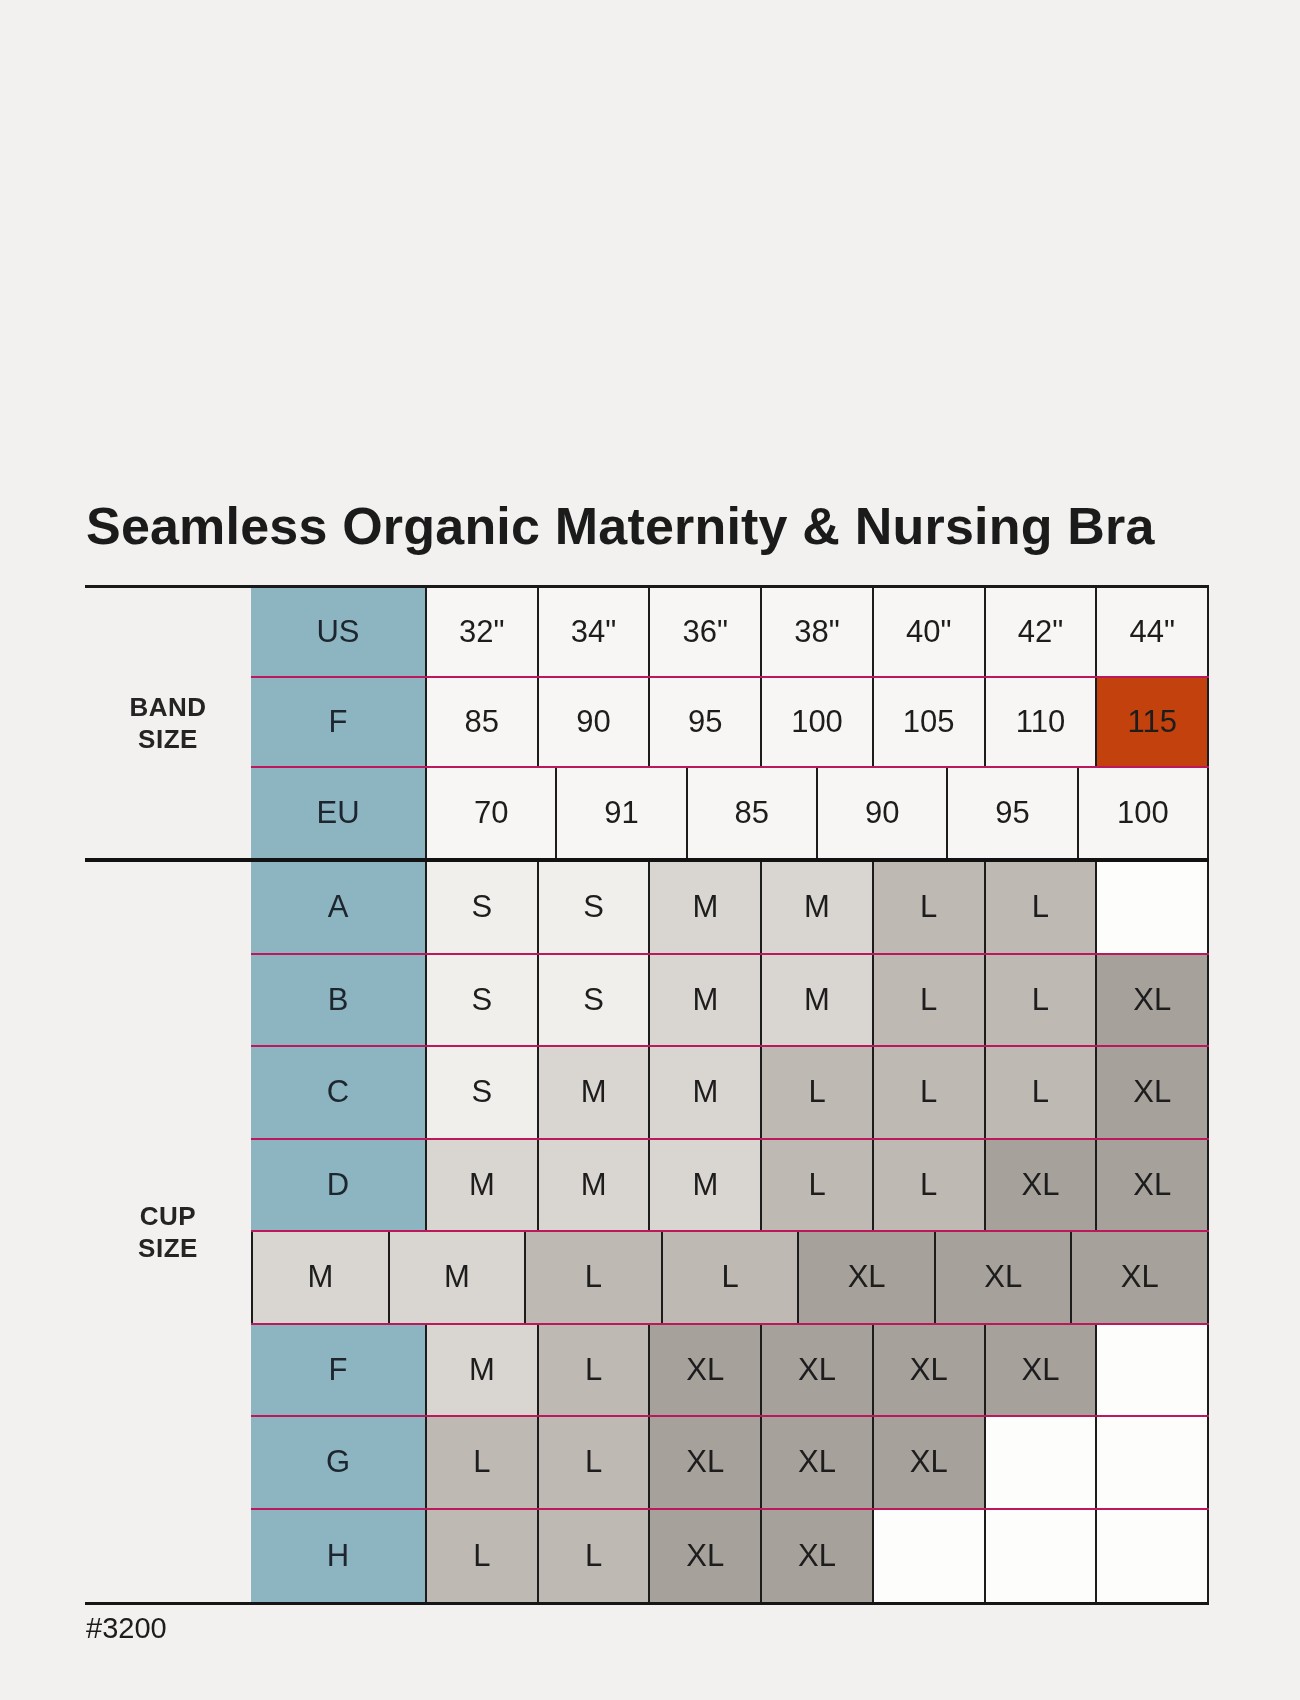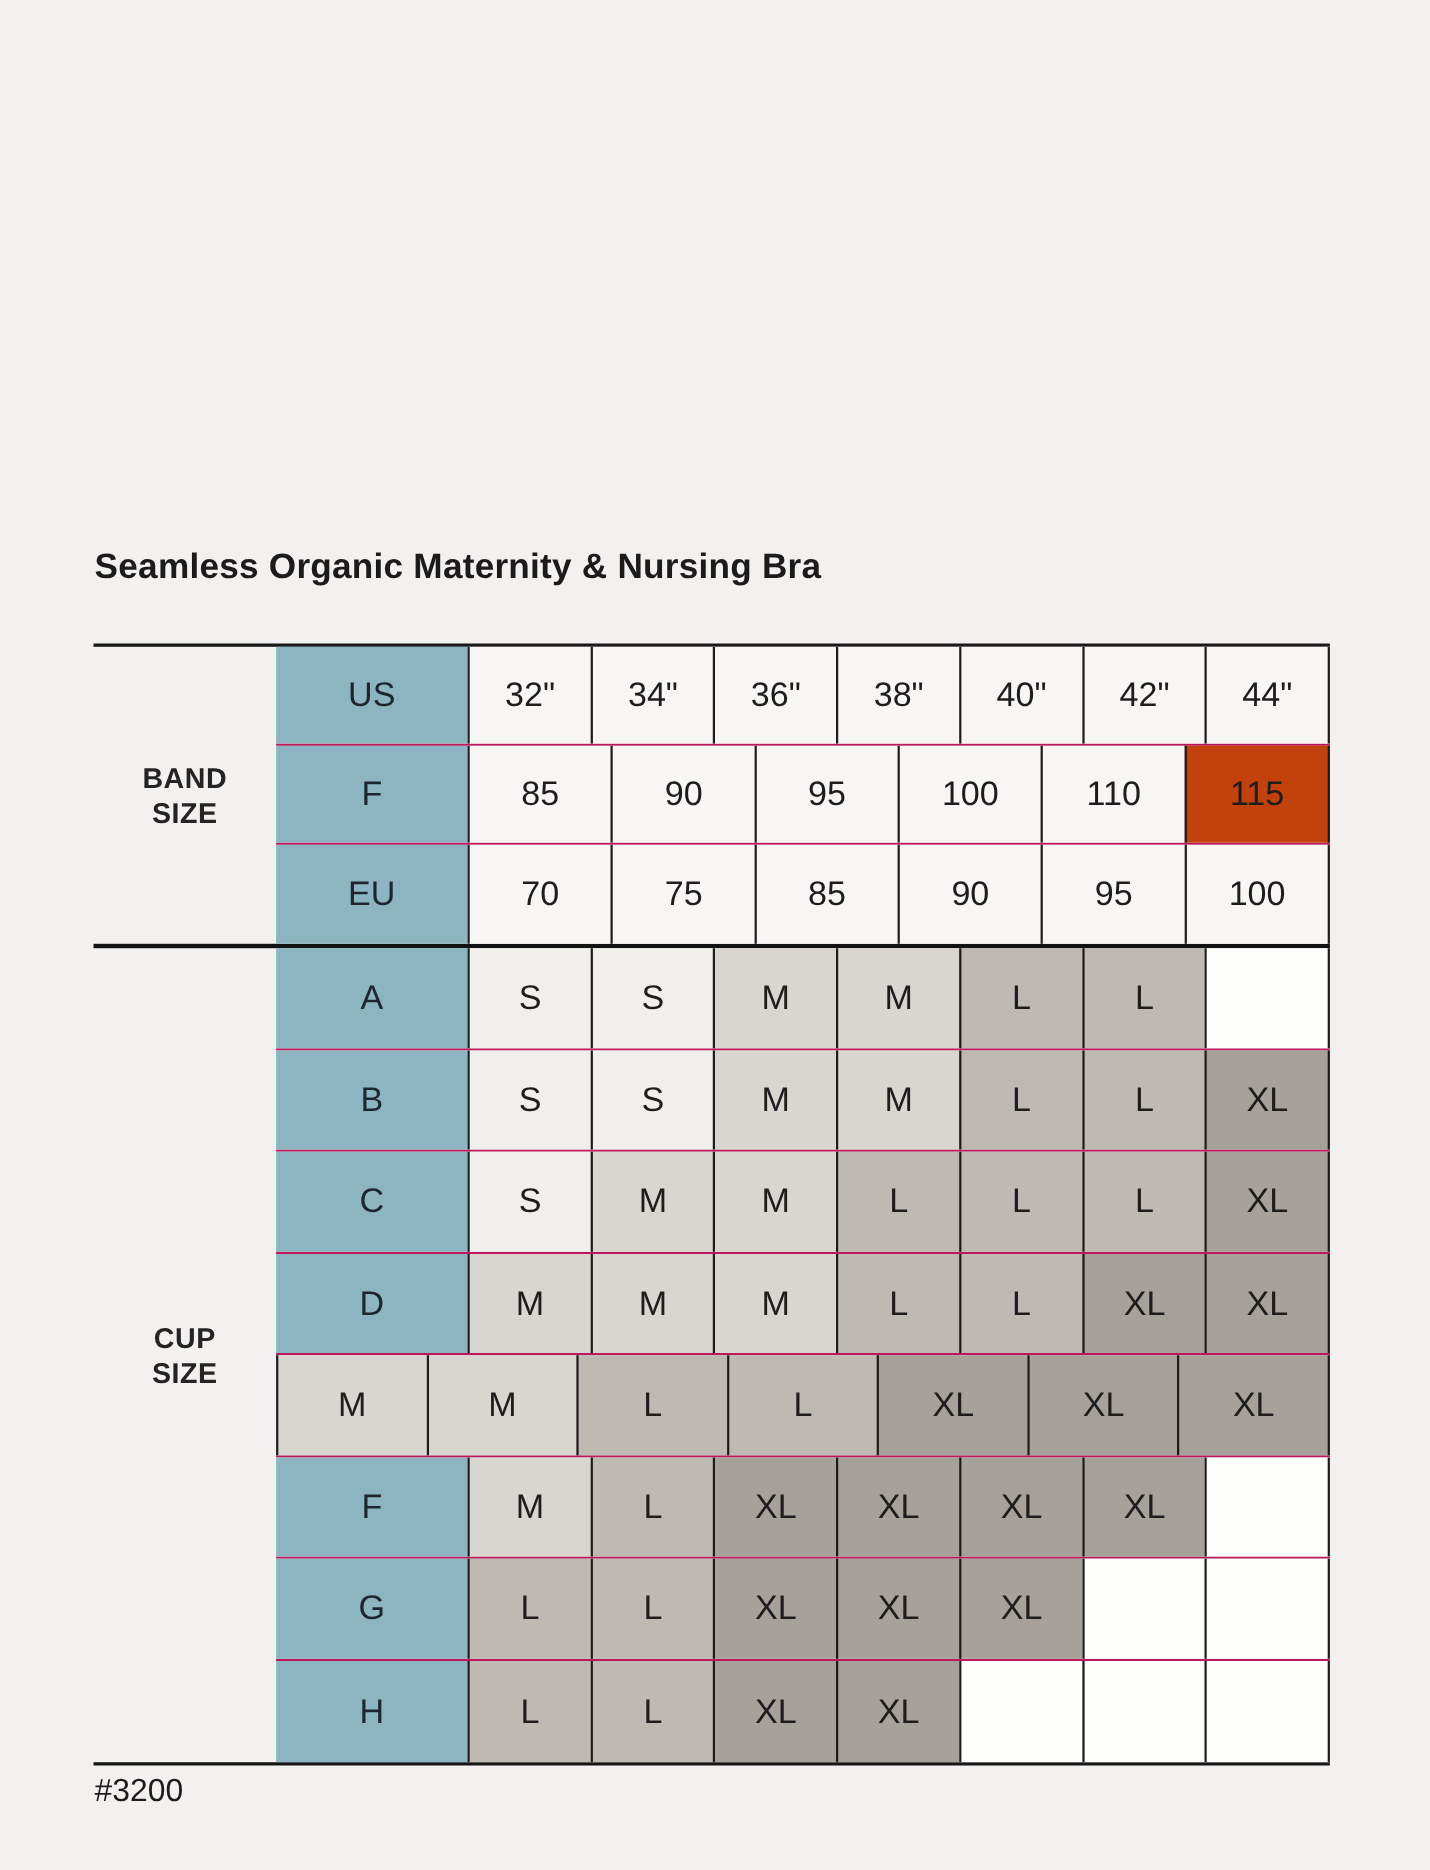--- a/index.html
+++ b/index.html
@@ -6,21 +6,21 @@
   html, body {
     width: 1300px; height: 1700px;
     background: #f2f1ef;
     font-family: "Liberation Sans", sans-serif;
     position: relative;
     overflow: hidden;
   }
   .title {
     position: absolute;
     left: 86px; top: 496px;
-    font-size: 32px;
+    font-size: 52px;
     font-weight: 600;
     letter-spacing: 0.2px;
     color: #1b1b1b;
   }
   .size-table {
     position: absolute;
     left: 85px; top: 585px;
     width: 1124px;
     border-top: 3px solid #191919;
     border-bottom: 3px solid #161616;
@@ -94,27 +94,28 @@
             <div class="cell val" style="background: rgb(247, 246, 244);">40"</div>
             <div class="cell val" style="background: rgb(247, 246, 244);">42"</div>
             <div class="cell val" style="background: rgb(247, 246, 244);">44"</div>
           </div>
           <div class="row band">
             <div class="cell head" style="background: rgb(141, 181, 193);">F</div>
             <div class="cell val" style="background: rgb(247, 246, 244);">85</div>
             <div class="cell val" style="background: rgb(247, 246, 244);">90</div>
             <div class="cell val" style="background: rgb(247, 246, 244);">95</div>
             <div class="cell val" style="background: rgb(247, 246, 244);">100</div>
+            <div class="cell val" style="background: rgb(247, 246, 244);">105</div>
             <div class="cell val" style="background: rgb(247, 246, 244);">110</div>
             <div class="cell val" style="background: #c2410c;">115</div>
           </div>
           <div class="row band">
             <div class="cell head" style="background: rgb(141, 181, 193);">EU</div>
             <div class="cell val" style="background: rgb(247, 246, 244);">70</div>
-            <div class="cell val" style="background: rgb(247, 246, 244);">75</div>
+            <div class="cell val" style="background: rgb(247, 246, 244);">91</div>
             <div class="cell val" style="background: rgb(247, 246, 244);">85</div>
             <div class="cell val" style="background: rgb(247, 246, 244);">90</div>
             <div class="cell val" style="background: rgb(247, 246, 244);">95</div>
             <div class="cell val" style="background: rgb(247, 246, 244);">100</div>
           </div>
         </div>
     </div>
 
     <div class="section cup">
       <div class="side-label">

